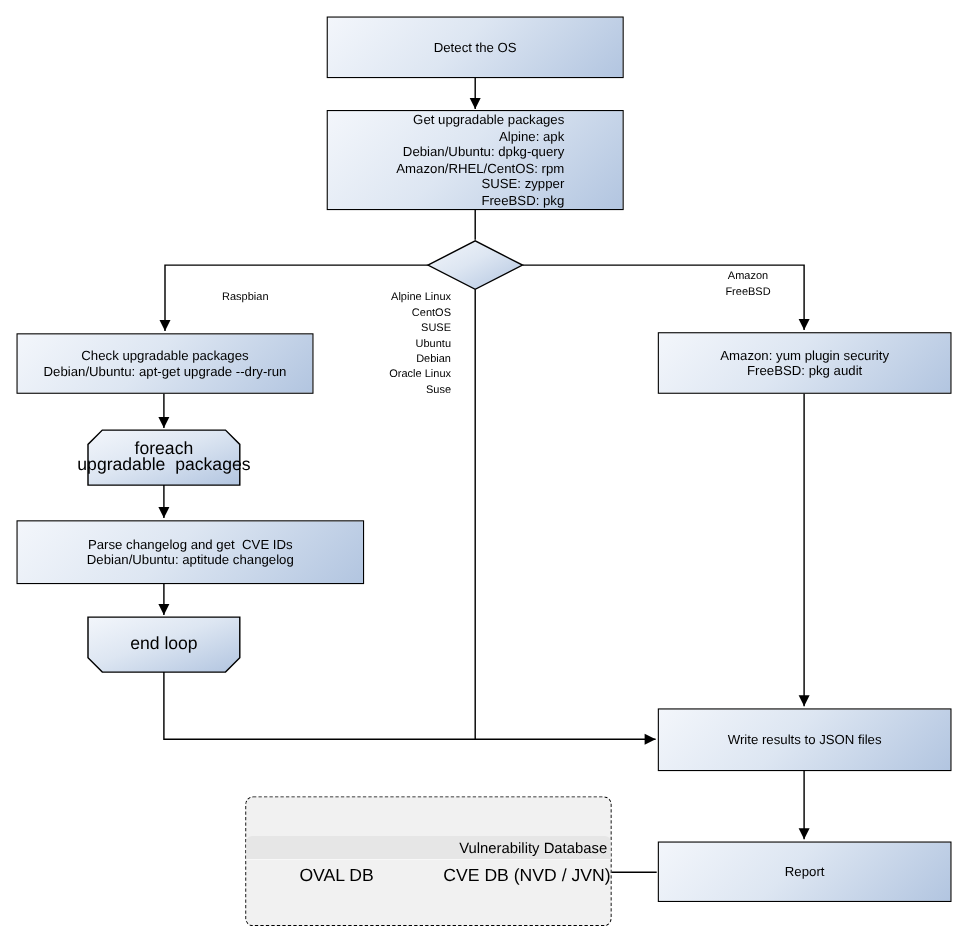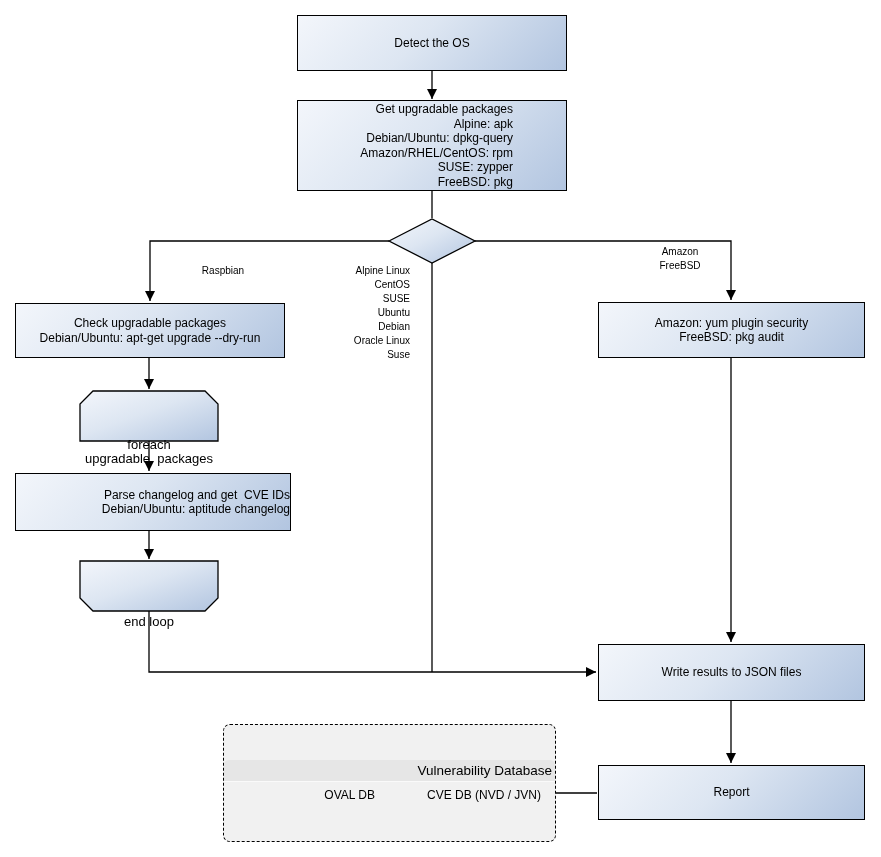--- a/index.html
+++ b/index.html
@@ -12,38 +12,38 @@
     position:absolute;box-sizing:border-box;
     border:1px solid #000;
     background:linear-gradient(135deg,#f3f6fb 0%,#dde6f2 45%,#b2c5e0 100%);
     display:flex;flex-direction:column;align-items:center;justify-content:center;
     font-size:12px;line-height:14.5px;text-align:center;
   }
   .node .line{white-space:pre;}
   .node.align-right{align-items:flex-end;padding-right:53px;text-align:right;}
   .shape-text{
     position:absolute;display:flex;flex-direction:column;align-items:center;justify-content:center;
-    font-size:13px;line-height:14.5px;text-align:center;margin-top:36px;
+    font-size:16px;line-height:14.5px;text-align:center;
   }
   .shape-text .line{white-space:pre;}
   .label{position:absolute;font-size:10px;line-height:14px;}
   .label .line{white-space:pre;}
   .label-center{text-align:center;}
   .label-right{text-align:right;}
   .db-container{
     position:absolute;left:223px;top:724px;width:333px;height:118px;box-sizing:border-box;
     background:#f1f1f1;border:1.5px dashed #000;border-radius:7px;
   }
   .db-header{
     height:22px;box-sizing:border-box;background:#e6e6e6;
     border-bottom:1px solid #fafafa;border-radius:5px 5px 0 0;
     text-align:right;font-size:13.5px;padding:3px 3px 0 0;white-space:pre;margin-top:35px;
   }
   .db-label{
-    position:absolute;font-size:12px;text-align:right;white-space:pre;
+    position:absolute;font-size:16px;text-align:center;white-space:pre;
   }
 </style>
 </head>
 <body>
 
 <div class="canvas">
 
   <svg class="layer" width="881" height="857" viewBox="0 0 881 857">
     <defs>
       <linearGradient id="nodeGrad" x1="0" y1="0" x2="1" y2="1">
@@ -102,21 +102,21 @@
   <div class="node" style="left:15px;top:303px;width:270px;height:55px;">
     <div class="line">Check upgradable packages</div>
     <div class="line">Debian/Ubuntu: apt-get upgrade --dry-run</div>
   </div>
 
   <div class="shape-text" style="left:80px;top:391px;width:138px;height:50px;">
     <div class="line">foreach</div>
     <div class="line">upgradable  packages</div>
   </div>
 
-  <div class="node" style="left:15px;top:473px;width:276px;height:58px;align-items:flex-end;">
+  <div class="node" style="left:15px;top:473px;width:316px;height:58px;">
     <div class="line">Parse changelog and get  CVE IDs</div>
     <div class="line">Debian/Ubuntu: aptitude changelog</div>
   </div>
 
   <div class="shape-text" style="left:80px;top:561px;width:138px;height:50px;">
     <div class="line">end loop</div>
   </div>
 
   <div class="node" style="left:598px;top:302px;width:267px;height:56px;">
     <div class="line">Amazon: yum plugin security</div>

